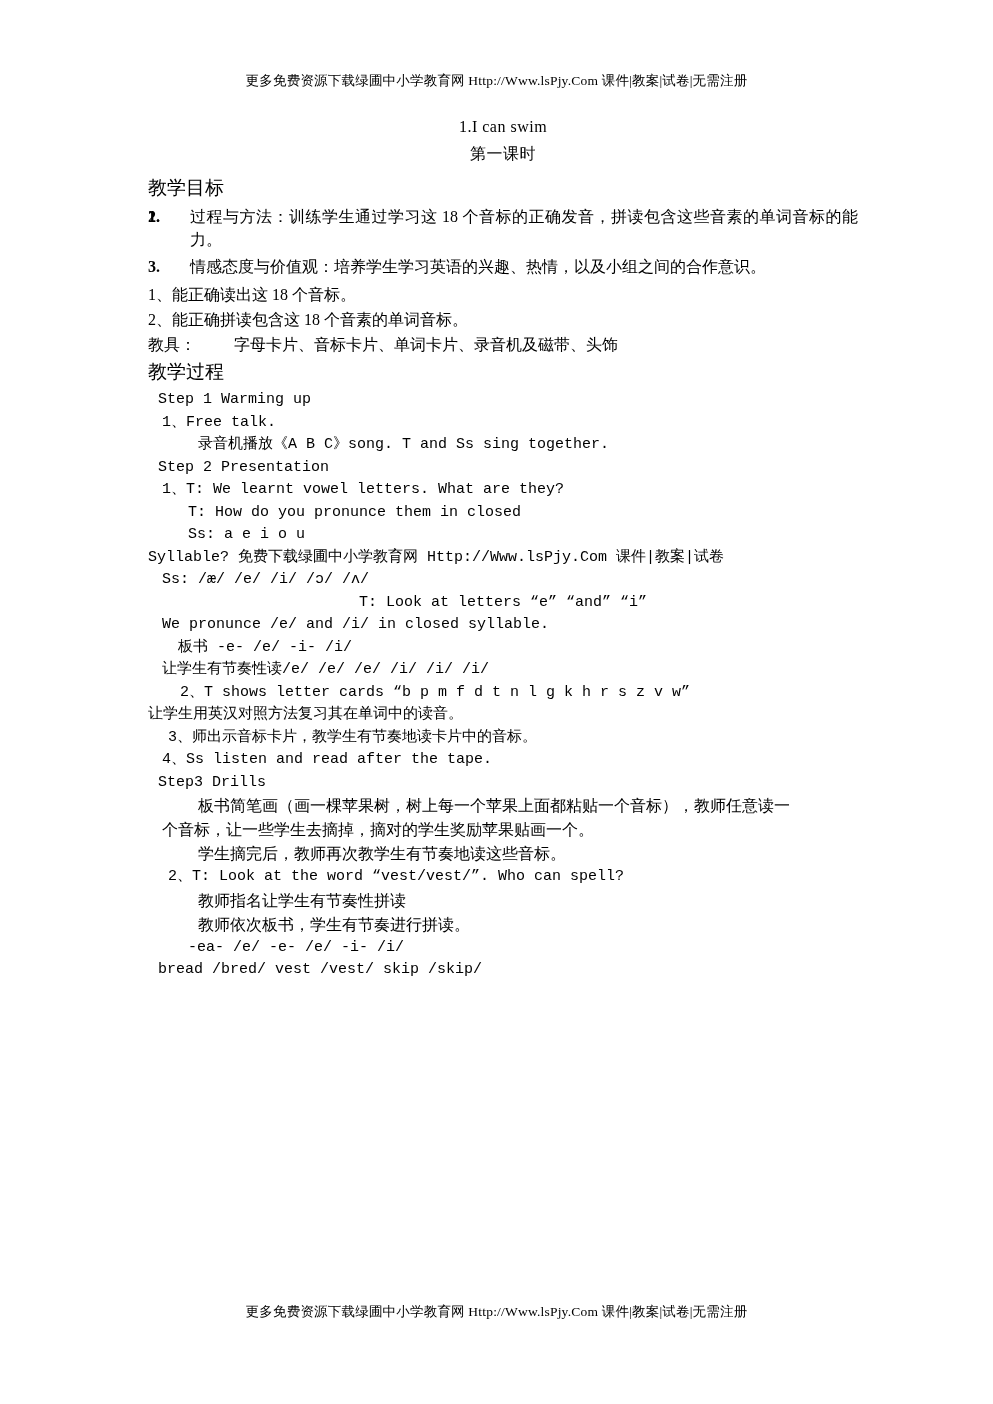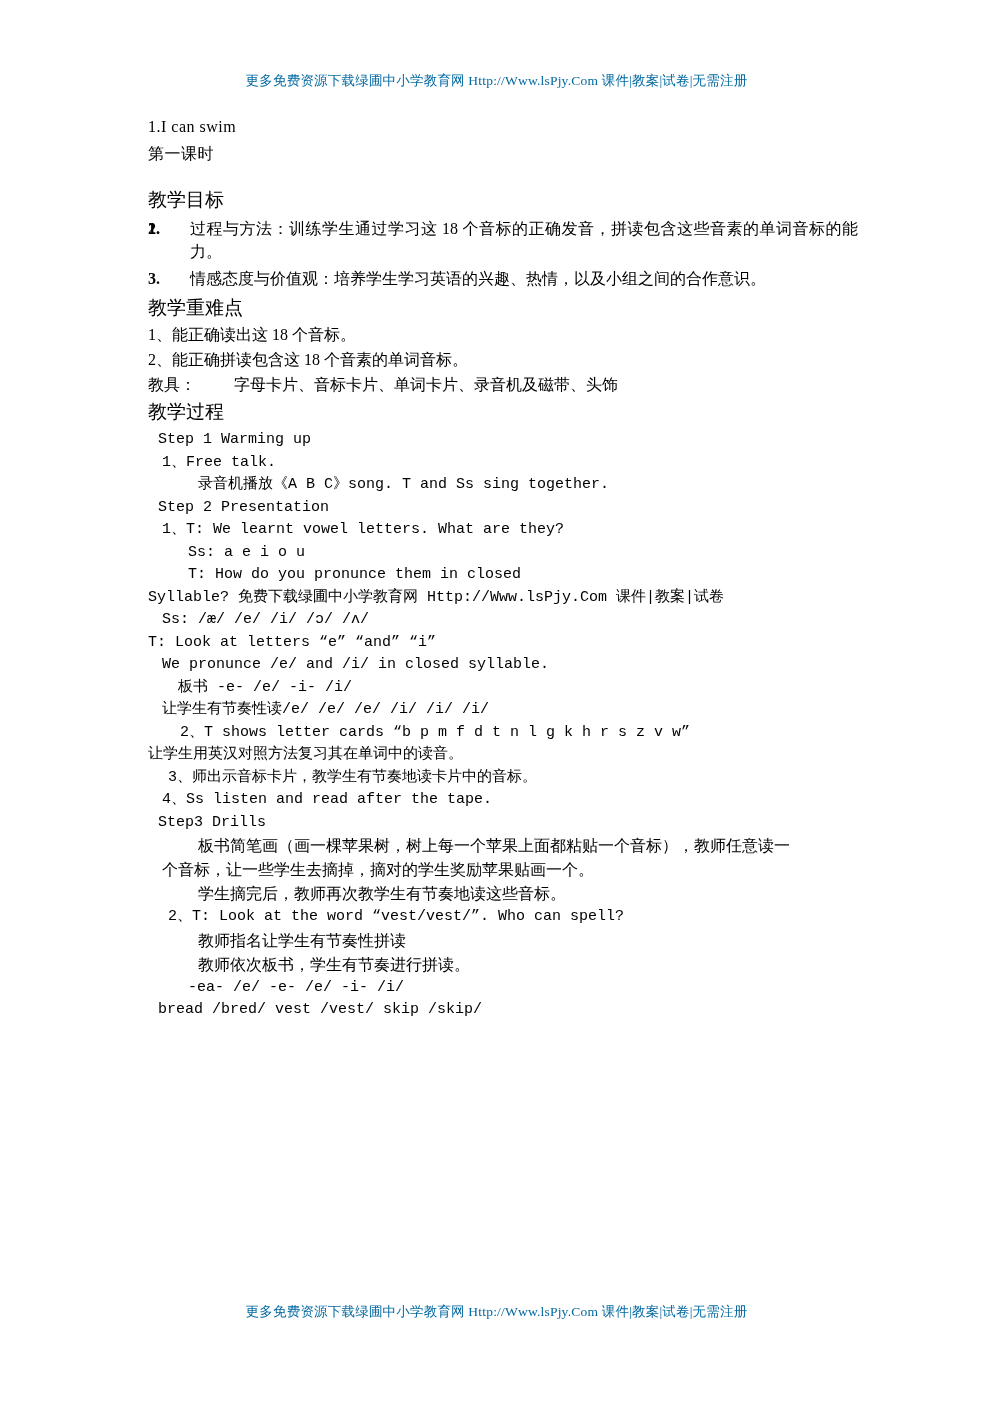--- a/index.html
+++ b/index.html
@@ -18,34 +18,35 @@
     overflow: hidden;
   }
   .header-note, .footer-note {
     position: absolute;
     left: 0;
     width: 993px;
     text-align: center;
     font-family: "Liberation Serif", "DejaVu Serif", serif;
     font-size: 13.5px;
     letter-spacing: 0.2px;
-    color: #0369a1;
+    color: #000000;
   }
   .header-note { top: 72px; }
   .footer-note { top: 1303px; }
 
   .content {
     position: absolute;
     left: 148px;
     top: 118px;
     width: 710px;
   }
 
   .title-block {
-    margin-bottom: 22px;
+    text-align: center;
+    margin-bottom: 10px;
   }
   .title-line1 {
     font-size: 16px;
     letter-spacing: 0.5px;
     margin-bottom: 8px;
   }
   .title-line2 {
     font-size: 16px;
     letter-spacing: 0.5px;
   }
@@ -125,42 +126,41 @@
       <li>
         <span class="num">2.</span>
         <span>过程与方法：训练学生通过学习这 18 个音标的正确发音，拼读包含这些音素的单词音标的能力。</span>
       </li>
       <li>
         <span class="num">3.</span>
         <span>情感态度与价值观：培养学生学习英语的兴趣、热情，以及小组之间的合作意识。</span>
       </li>
     </ol>
 
-    <div class="sec-head">教学重难点</div>
     <div class="plain-line">1、能正确读出这 18 个音标。</div>
     <div class="plain-line">2、能正确拼读包含这 18 个音素的单词音标。</div>
 
     <div class="plain-line">
       <span>教具：</span>
       <span style="display:inline-block;width:34px;"></span><span>字母卡片、音标卡片、单词卡片、录音机及磁带、头饰</span>
     </div>
 
     <div class="sec-head">教学过程</div>
 
     <div class="step-block">
       <div class="mono ml-10">Step 1  Warming  up</div>
       <div class="mono" style="margin-left:14px;">1、Free  talk.</div>
       <div class="mono ml-50">录音机播放《A B C》song.  T and Ss  sing  together.</div>
       <div class="mono ml-10">Step 2   Presentation</div>
       <div class="mono" style="margin-left:14px;">1、T: We  learnt  vowel  letters.  What  are  they?</div>
+      <div class="mono ml-40">T:  How  do  you  pronunce  them  in  closed</div>
       <div class="mono ml-40">Ss: a  e  i  o  u</div>
-      <div class="mono ml-40">T:  How  do  you  pronunce  them  in  closed</div>
       <div class="mono" style="margin-left:0px;">Syllable? 免费下载绿圃中小学教育网 Http://Www.lsPjy.Com 课件|教案|试卷</div>
       <div class="mono" style="margin-left:14px;">Ss:  /æ/  /e/  /i/  /ɔ/  /ʌ/</div>
-      <div class="mono" style="margin-left:0px;">T: Look  at  letters  “e”  “and”   “i”</div>
+      <div class="mono" style="margin-left:0px;text-align:center;">T: Look  at  letters  “e”  “and”   “i”</div>
       <div class="mono" style="margin-left:14px;">We  pronunce  /e/ and   /i/ in closed  syllable.</div>
       <div class="mono ml-30">板书  -e- /e/              -i- /i/</div>
       <div class="mono" style="margin-left:14px;">让学生有节奏性读/e/ /e/ /e/   /i/ /i/ /i/</div>
       <div class="mono" style="margin-left:32px;">2、T shows  letter  cards “b  p  m  f  d  t  n  l g  k  h  r  s  z  v  w”</div>
       <div class="mono" style="margin-left:0px;">让学生用英汉对照方法复习其在单词中的读音。</div>
       <div class="mono ml-20">3、师出示音标卡片，教学生有节奏地读卡片中的音标。</div>
       <div class="mono" style="margin-left:14px;">4、Ss  listen  and read  after  the  tape.</div>
       <div class="mono ml-10">Step3  Drills</div>
       <div class="cn ml-50" style="margin-left:50px;">板书简笔画（画一棵苹果树，树上每一个苹果上面都粘贴一个音标），教师任意读一</div>
       <div class="cn" style="margin-left:14px;">个音标，让一些学生去摘掉，摘对的学生奖励苹果贴画一个。</div>

